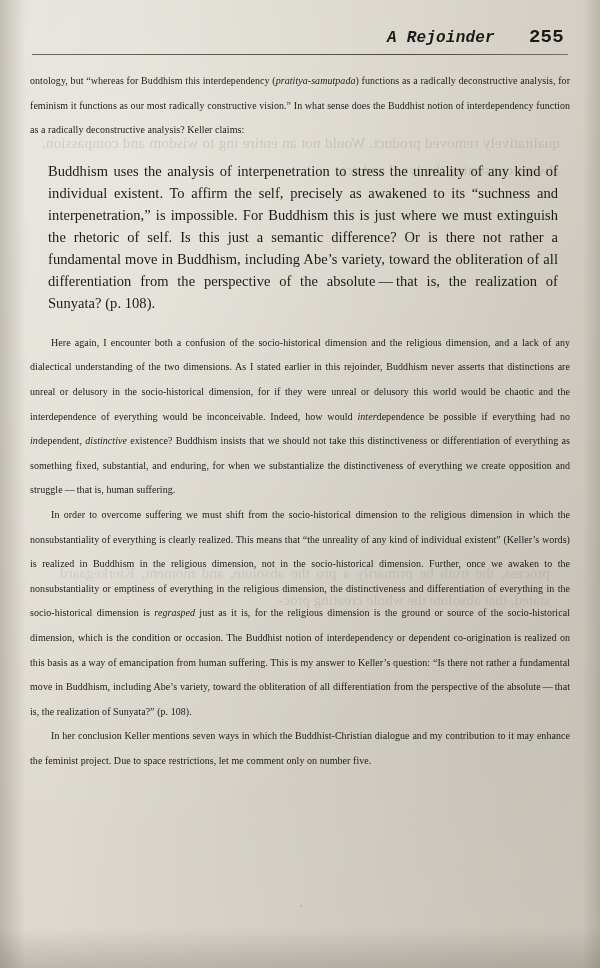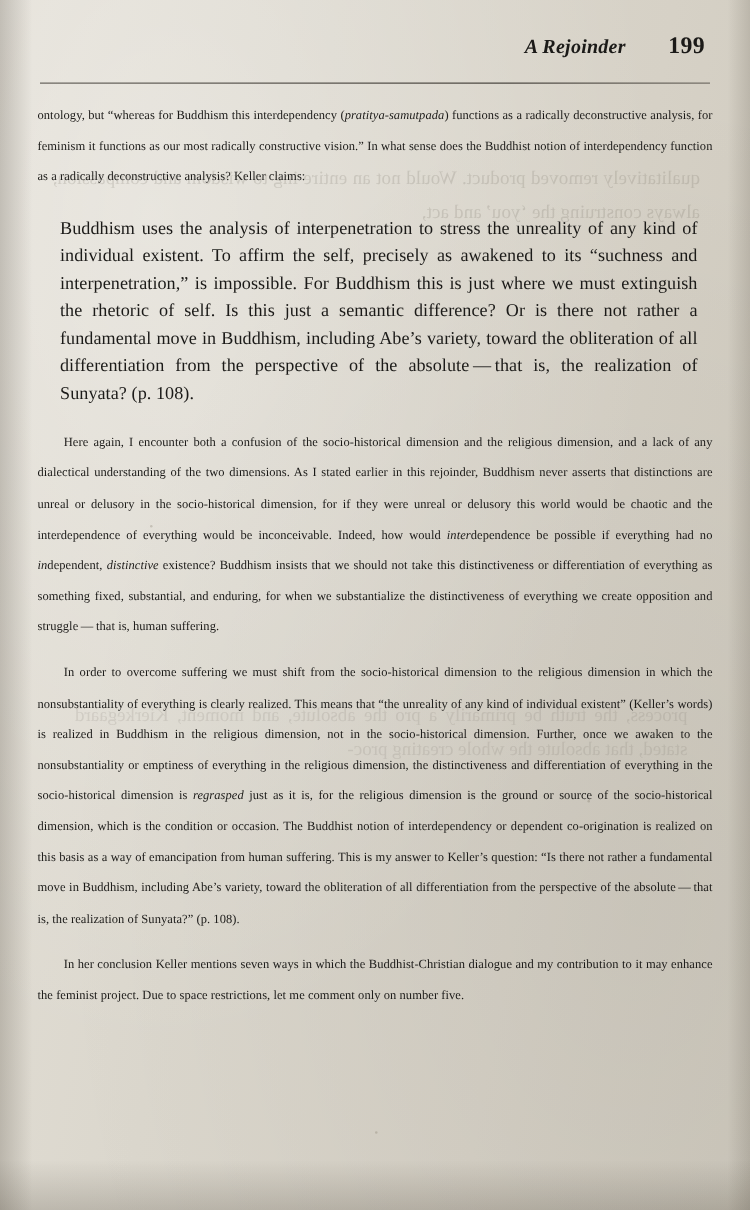--- a/index.html
+++ b/index.html
@@ -55,22 +55,23 @@
     pointer-events: none;
     user-select: none;
     filter: blur(0.5px);
   }
   .header {
     position: relative;
     display: flex;
     align-items: baseline;
     justify-content: flex-end;
     padding-right: 6px;
-    margin-bottom: 14px;
+    margin-bottom: 2px;
     height: 26px;
+    font-family: Liberation Mono, monospace;
   }
   .running-title {
     font-style: italic;
     font-weight: bold;
     font-size: 16px;
     margin-right: 34px;
     letter-spacing: 0.2px;
   }
   .folio {
     font-weight: bold;
@@ -90,21 +91,20 @@
     margin: 0;
     font-size: 10px;
     line-height: 24.6px;
     text-align: justify;
     text-justify: inter-word;
     hyphens: manual;
     letter-spacing: 0.05px;
   }
   p.indent {
     text-indent: 21px;
-    margin-top: 12px;
   }
   p.first {
     text-indent: 0;
   }
   .quote {
     margin: 17px 0 17px 0;
     padding: 0 12px 0 18px;
   }
   .quote p {
     font-size: 14.5px;
@@ -157,21 +157,21 @@
 
   <div class="speck" style="left:120px; top:420px; width:2px; height:2px;"></div>
   <div class="speck" style="left:470px; top:640px; width:2px; height:2px;"></div>
   <div class="speck" style="left:300px; top:905px; width:2px; height:2px;"></div>
 
   <div class="bleed">qualitatively removed product. Would not an entire ing to wisdom and compassion, always construing the ‘you’ and act,</div>
   <div class="bleed2">process, the truth be primarily a pro the absolute, and moment, Kierkegaard stated, that absolute the whole creating proc-</div>
 
   <div class="header">
     <div class="running-title">A Rejoinder</div>
-    <div class="folio">199</div>
+    <div class="folio">255</div>
   </div>
 
   <div class="rule"></div>
 
   <div class="body">
 
     <p class="first">ontology, but “whereas for Buddhism this interdependency (<i>pratitya-samutpada</i>) functions as a radically deconstructive analysis, for feminism it functions as our most radically constructive vision.” In what sense does the Buddhist notion of interdependency function as a radically deconstructive analysis? Keller claims:</p>
 
     <blockquote class="quote">
       <p>Buddhism uses the analysis of interpenetration to stress the unreality of any kind of individual existent. To affirm the self, precisely as awakened to its “suchness and interpenetration,” is impossible. For Buddhism this is just where we must extinguish the rhetoric of self. Is this just a semantic difference? Or is there not rather a fundamental move in Buddhism, including Abe’s variety, toward the obliteration of all differentiation from the perspective of the absolute — that is, the realization of Sunyata? (p. 108).</p>

